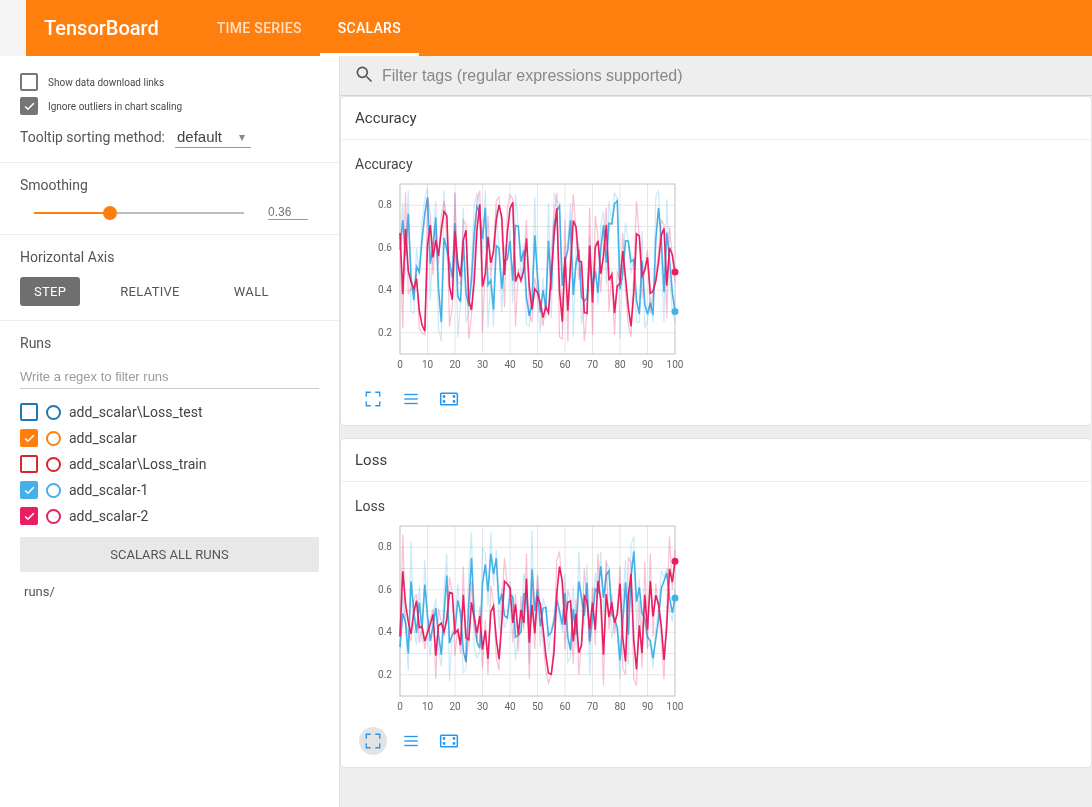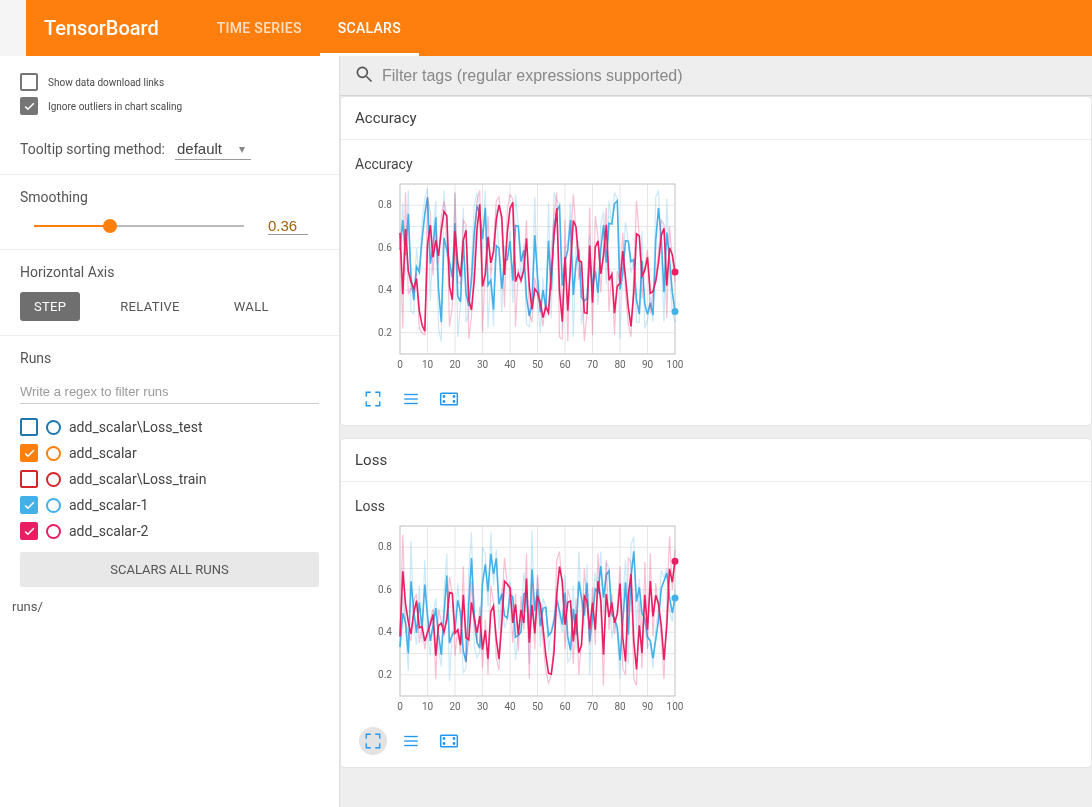--- a/index.html
+++ b/index.html
@@ -27,36 +27,36 @@
   .sel-default { font-size: 15px; color: #444; padding: 2px 28px 2px 2px; border: none; border-bottom: 1px solid #999; background: transparent; appearance: none; position: relative; }
   .sel-wrap { position: relative; }
   .sel-wrap::after { content: "▾"; position: absolute; right: 6px; top: 4px; color: #888; font-size: 12px; pointer-events: none; }
   .sb-heading { font-size: 14px; color: #555; margin-bottom: 12px; }
   
   .slider-row { display: flex; align-items: center; gap: 24px; }
   .slider { position: relative; width: 210px; height: 14px; margin-left: 14px; }
   .slider-track { position: absolute; top: 50%; left: 0; right: 0; height: 2px; background: #bbb; transform: translateY(-50%); }
   .slider-fill { position: absolute; top: 50%; left: 0; height: 2px; background: #ff7f0e; transform: translateY(-50%); }
   .slider-thumb { position: absolute; top: 50%; width: 14px; height: 14px; border-radius: 50%; background: #ff7f0e; transform: translate(-50%,-50%); }
-  .smoothing-val { border: none; border-bottom: 1px solid #999; width: 40px; font-size: 15px; color: #a16207; text-align: left; background: transparent; }
+  .smoothing-val { border: none; border-bottom: 1px solid #999; width: 40px; font-size: 12px; color: #737373; text-align: left; background: transparent; }
   
   .axis-btns { display: flex; gap: 26px; align-items: flex-start; }
   .axis-btn { font-size: 13px; font-weight: 400; color: #555; padding: 7px 14px; border-radius: 3px; letter-spacing: 0.3px; }
   .axis-btn.active { background: #6f6f6f; color: #fff; }
   
   .runs-input { width: 100%; border: none; border-bottom: 1px solid #ccc; padding: 6px 0 4px; font-size: 13px; color: #888; margin-bottom: 10px; background: transparent; }
   .runs-input::placeholder { color: #9a9a9a; }
   .run-row { display: flex; align-items: center; gap: 8px; padding: 4px 0; font-size: 14px; color: #444; }
   .run-chk { width: 18px; height: 18px; border: 2px solid; border-radius: 2px; display: inline-flex; align-items: center; justify-content: center; flex: none; }
   .run-chk.checked { border-color: transparent; }
   .run-chk svg { display: none; stroke: #fff; stroke-width: 3; fill: none; }
   .run-chk.checked svg { display: block; }
   .run-circle { width: 15px; height: 15px; border: 2px solid; border-radius: 50%; flex: none; }
   .toggle-runs { margin-top: 8px; background: #e8e8e8; text-align: center; padding: 10px 0; font-size: 13px; color: #555; border-radius: 2px; }
-  .runs-path { padding: 6px 12px 12px; font-size: 13px; color: #555; }
+  .runs-path { padding: 6px 24px 12px; font-size: 13px; color: #555; }
   
   .search-row { display: flex; align-items: center; gap: 8px; padding: 8px 14px; border-bottom: 1px solid #d4d4d4; }
   .search-row input { flex: 1; border: none; background: transparent; font-size: 16px; color: #555; outline: none; }
   .search-row input::placeholder { color: #888; }
   .card { background: #fff; margin: 0 0 12px 0; border: 1px solid #e4e4e4; border-radius: 4px; }
   .card-header { padding: 12px 14px; font-size: 15px; color: #3b3b3b; border-bottom: 1px solid #eee; }
   .card-body { padding: 16px 14px 12px; }
   .plot-title { font-size: 14px; color: #444; margin-bottom: 4px; }
   .plot-box { display: inline-block; }
   .panel-tools { display: flex; gap: 10px; padding: 6px 0 0 4px; }
@@ -89,21 +89,21 @@
           </div>
           <div class="opt-line">
             <span class="chk checked">
               <svg viewBox="0 0 24 24" width="13" height="13">
                 <polyline points="4 12 9 17 20 6"></polyline>
               </svg>
             </span>
             <span>Ignore outliers in chart scaling</span>
           </div>
         </div>
-      <div class="row-label-inline" style="margin-top:14px;">
+      <div class="row-label-inline" style="margin-top:2px;">
         <span>Tooltip sorting method:</span>
         <span class="sel-wrap">
           <select class="sel-default">
             <option>default</option>
           </select>
         </span>
       </div>
     </div>
 
     <div class="sb-section">

